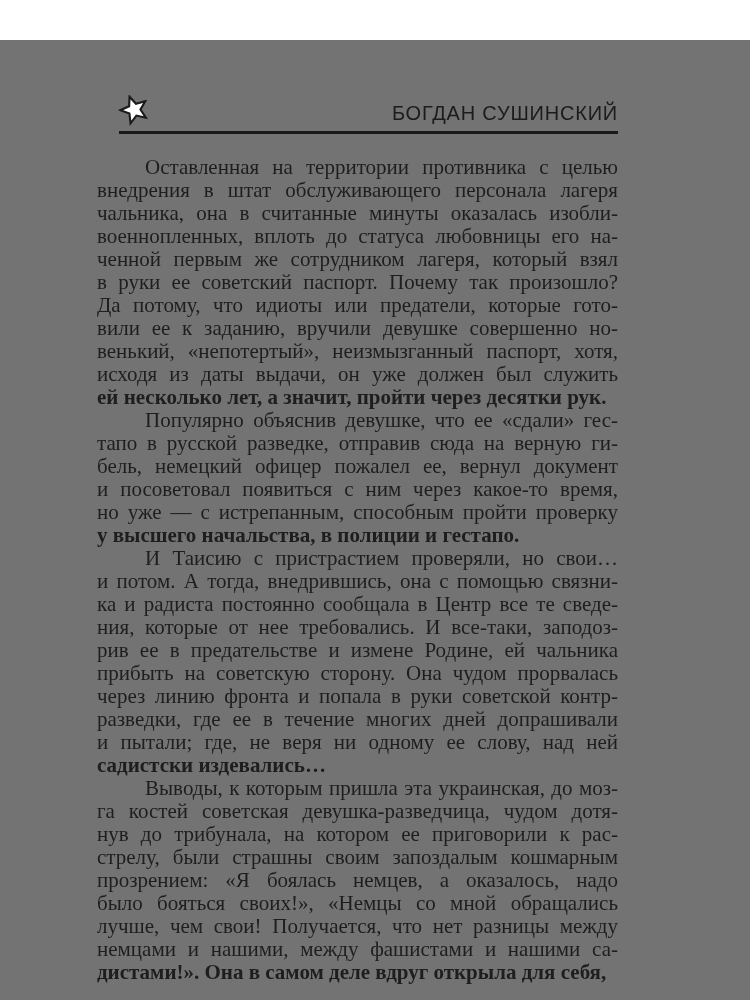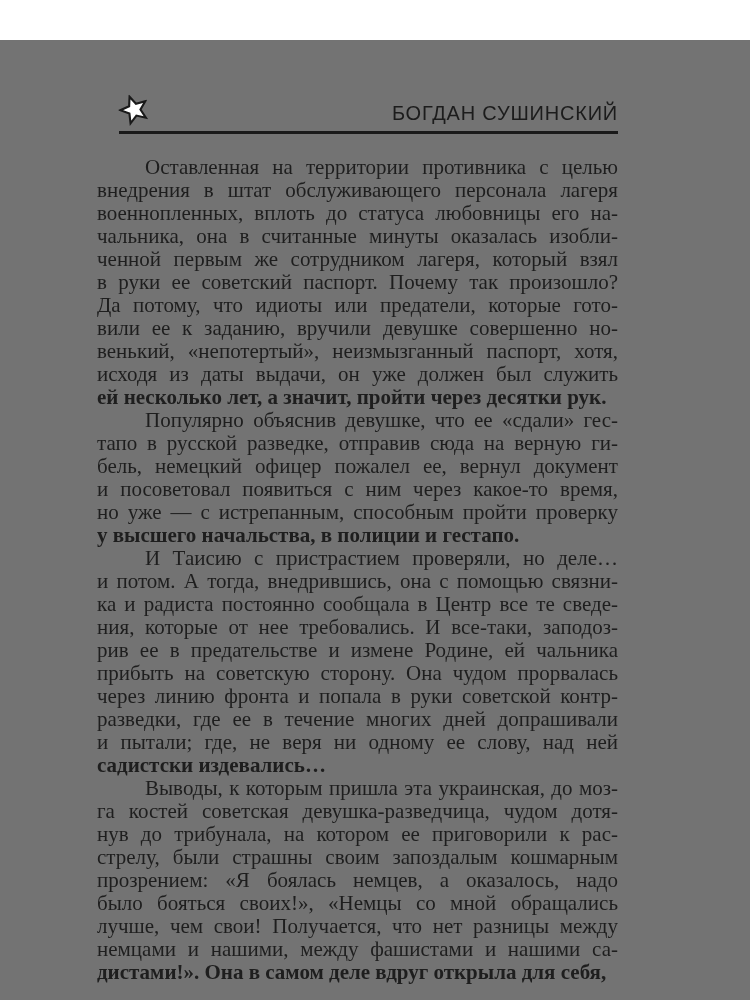--- a/index.html
+++ b/index.html
@@ -84,40 +84,40 @@
       </span>
       <span class="header-title">БОГДАН СУШИНСКИЙ</span>
     </div>
     <div class="header-rule"></div>
   </div>
 
   <div class="body-text">
       <div class="paragraph">
         <div class="line first">Оставленная на территории противника с целью</div>
         <div class="line">внедрения в штат обслуживающего персонала лагеря</div>
+        <div class="line">чальника, она в считанные минуты оказалась изобли-</div>
         <div class="line">военнопленных, вплоть до статуса любовницы его на-</div>
-        <div class="line">чальника, она в считанные минуты оказалась изобли-</div>
         <div class="line">ченной первым же сотрудником лагеря, который взял</div>
         <div class="line">в руки ее советский паспорт. Почему так произошло?</div>
         <div class="line">Да потому, что идиоты или предатели, которые гото-</div>
         <div class="line">вили ее к заданию, вручили девушке совершенно но-</div>
         <div class="line">венький, «непотертый», неизмызганный паспорт, хотя,</div>
         <div class="line">исходя из даты выдачи, он уже должен был служить</div>
         <div class="line last">ей несколько лет, а значит, пройти через десятки рук.</div>
       </div>
       <div class="paragraph">
         <div class="line first">Популярно объяснив девушке, что ее «сдали» гес-</div>
         <div class="line">тапо в русской разведке, отправив сюда на верную ги-</div>
         <div class="line">бель, немецкий офицер пожалел ее, вернул документ</div>
         <div class="line">и посоветовал появиться с ним через какое-то время,</div>
         <div class="line">но уже — с истрепанным, способным пройти проверку</div>
         <div class="line last">у высшего начальства, в полиции и гестапо.</div>
       </div>
       <div class="paragraph">
-        <div class="line first">И Таисию с пристрастием проверяли, но деле…</div>
+        <div class="line first">И Таисию с пристрастием проверяли, но свои…</div>
         <div class="line">и потом. А тогда, внедрившись, она с помощью связни-</div>
         <div class="line">ка и радиста постоянно сообщала в Центр все те сведе-</div>
         <div class="line">ния, которые от нее требовались. И все-таки, заподоз-</div>
         <div class="line">рив ее в предательстве и измене Родине, ей чальника</div>
         <div class="line">прибыть на советскую сторону. Она чудом прорвалась</div>
         <div class="line">через линию фронта и попала в руки советской контр-</div>
         <div class="line">разведки, где ее в течение многих дней допрашивали</div>
         <div class="line">и пытали; где, не веря ни одному ее слову, над ней</div>
         <div class="line last">садистски издевались…</div>
       </div>

